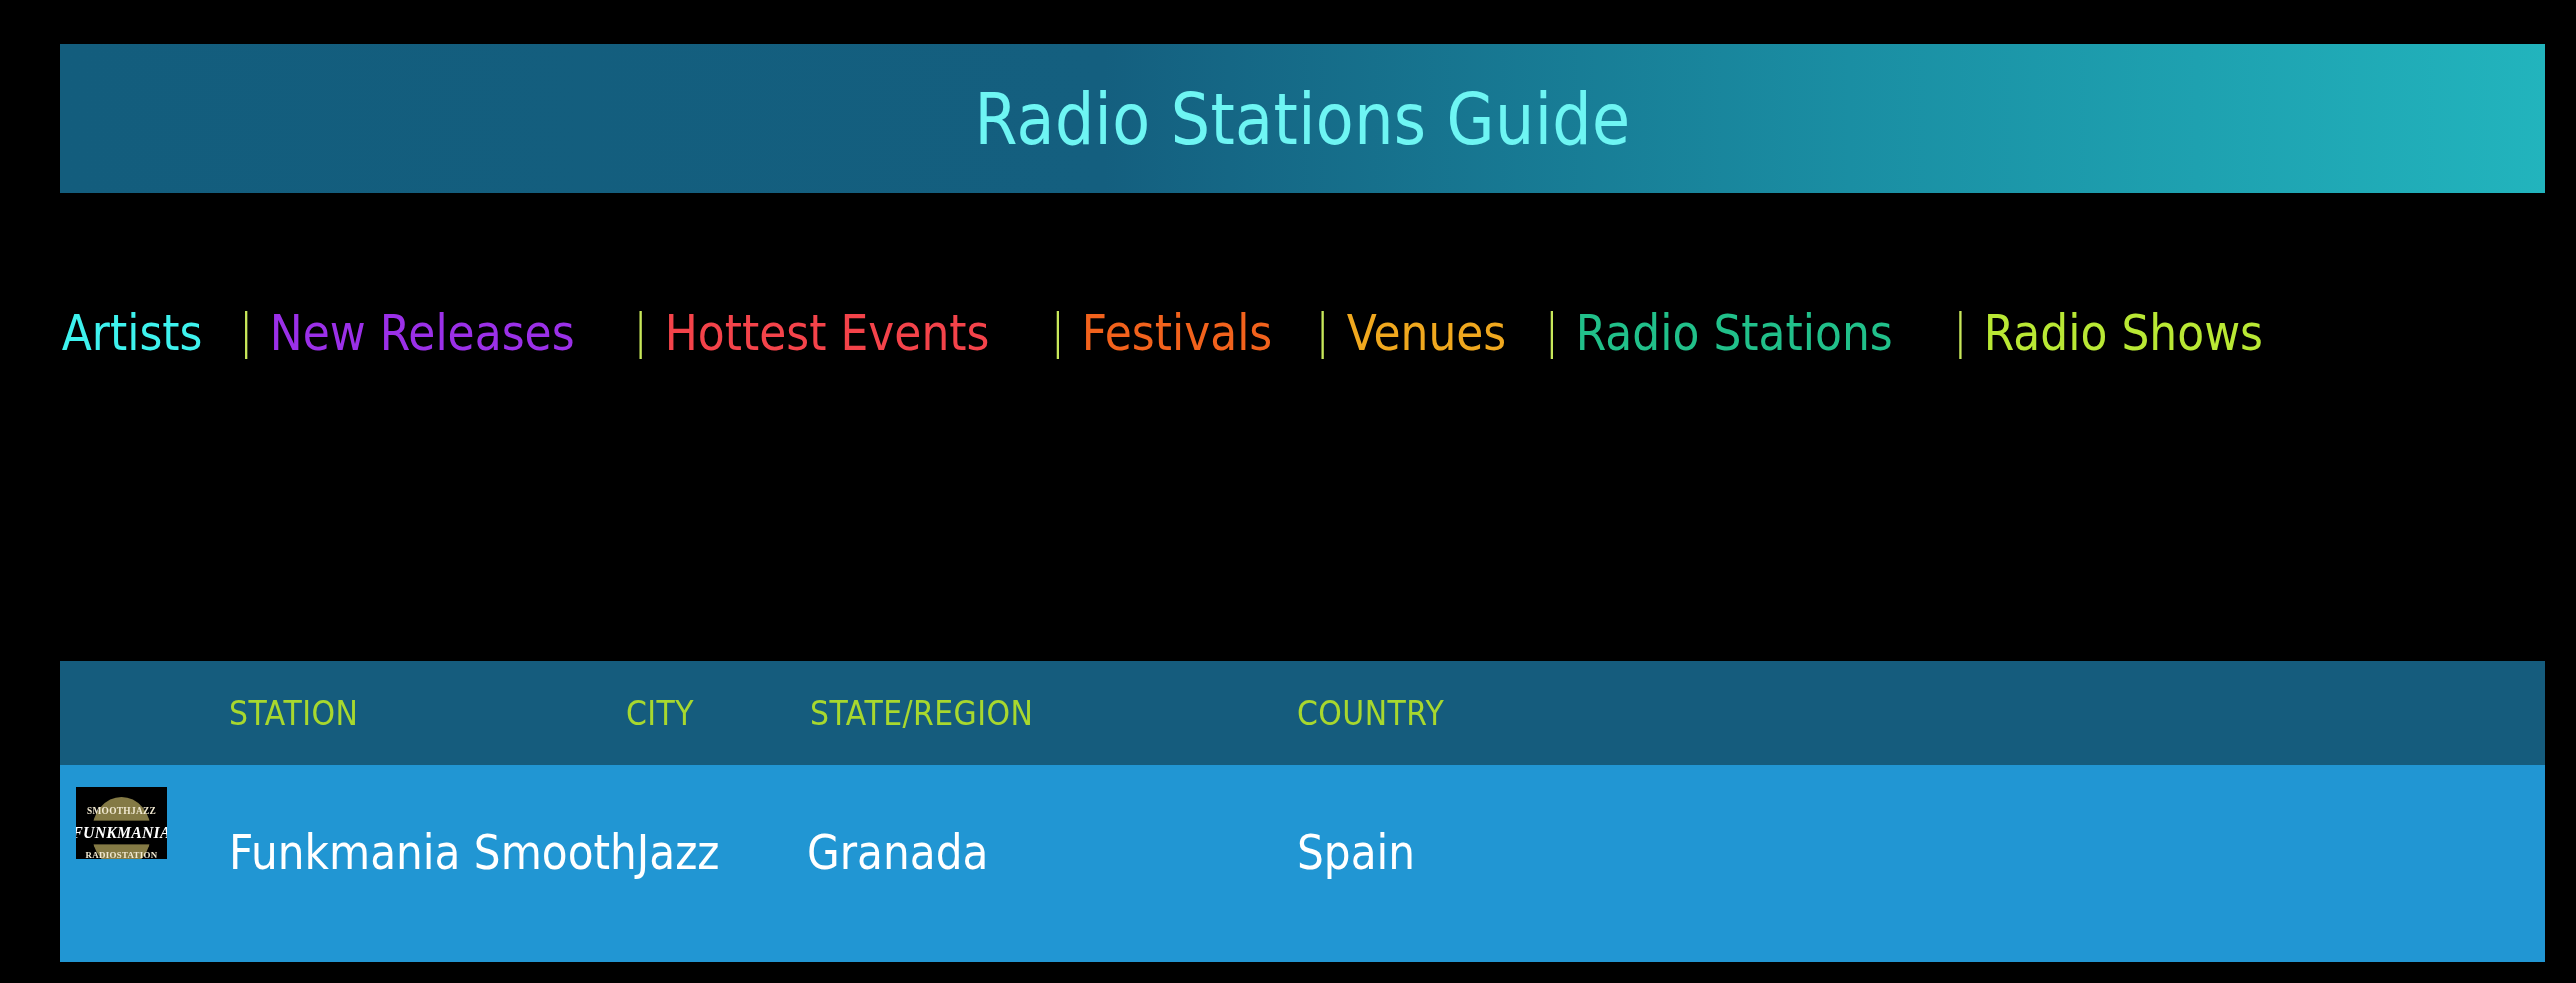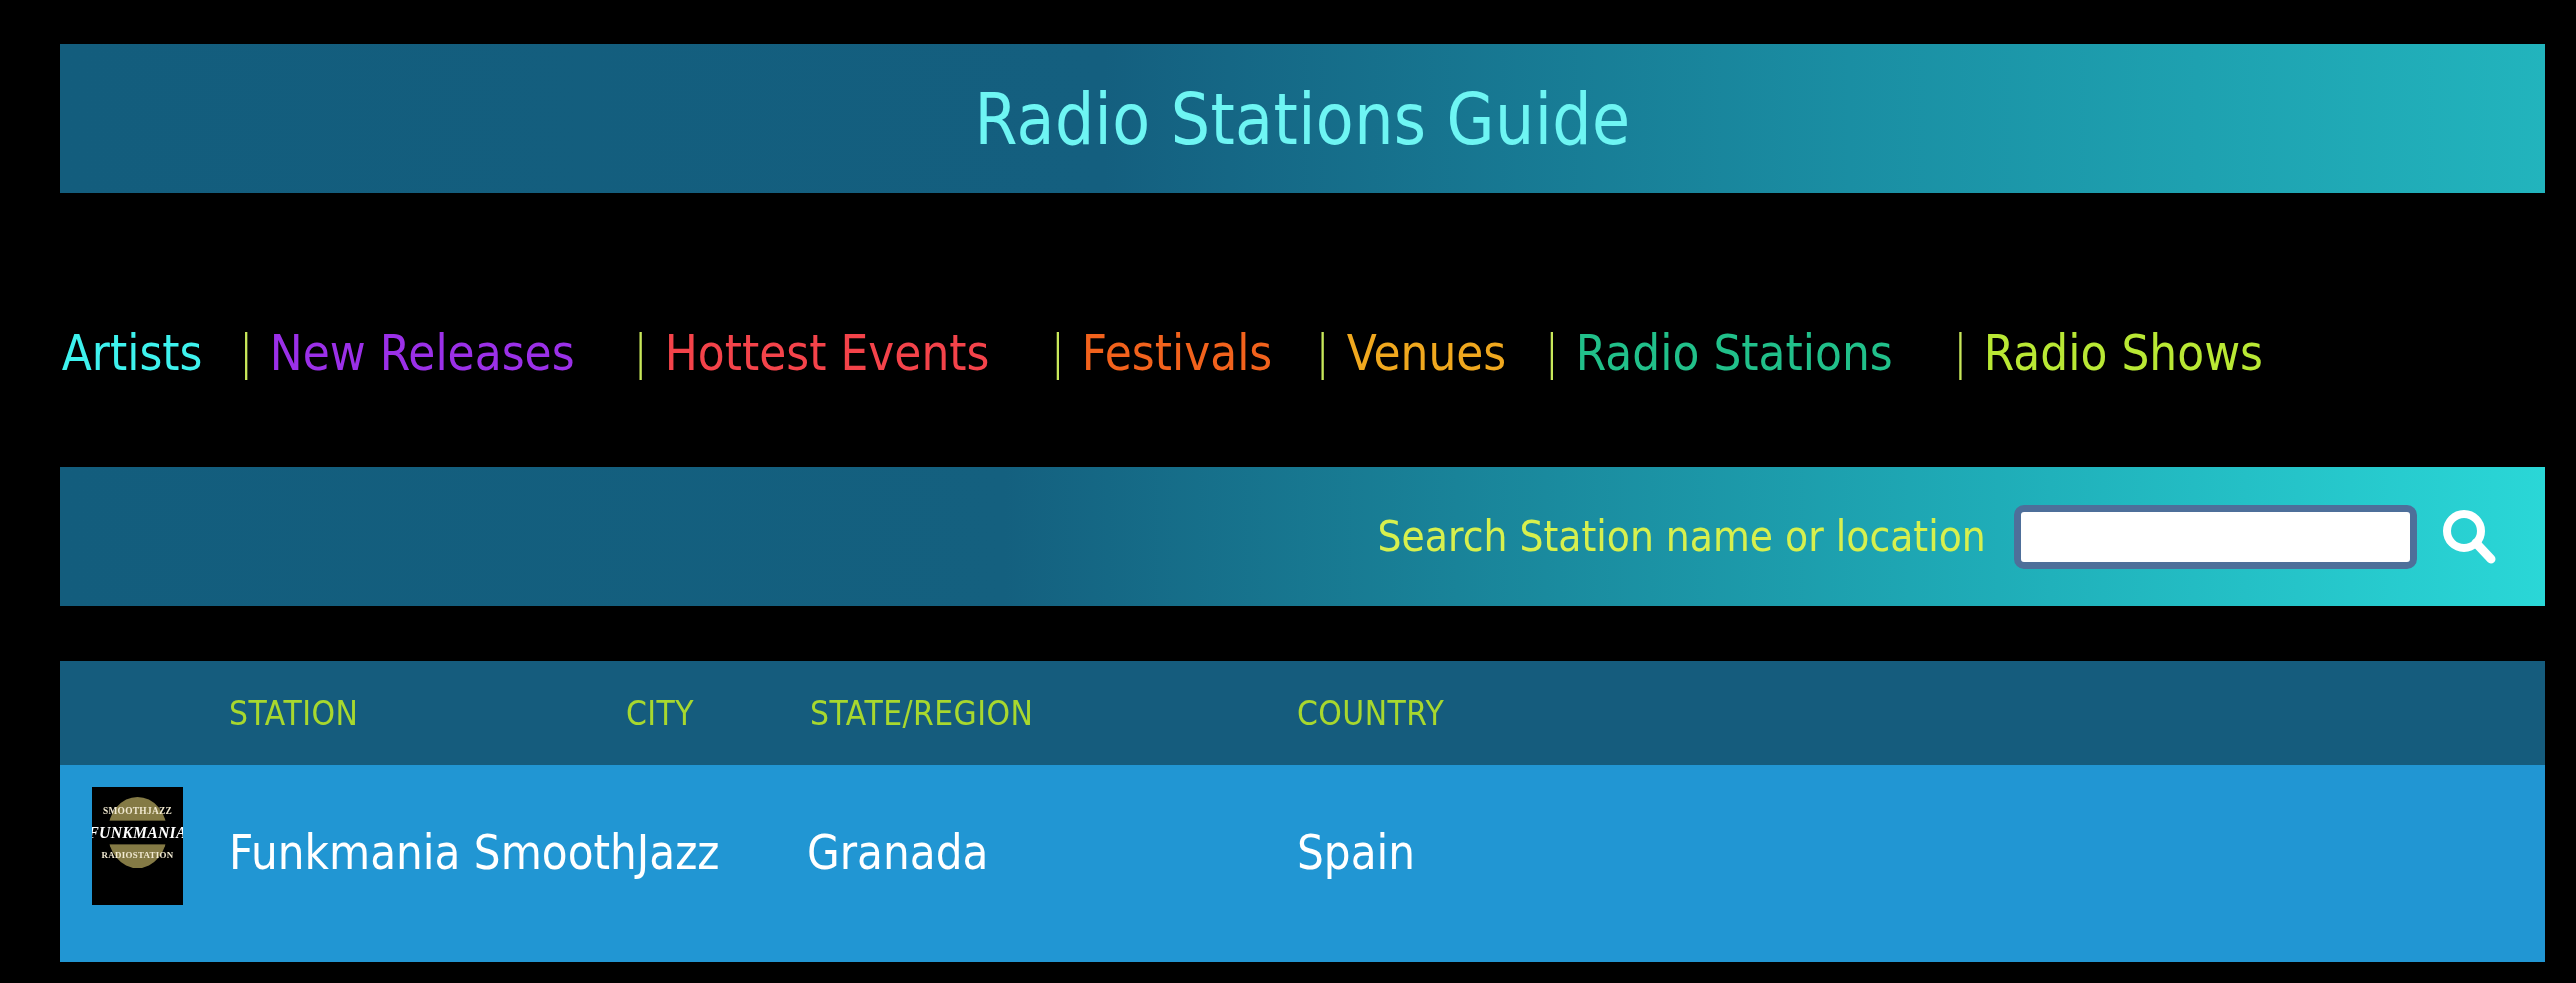--- a/index.html
+++ b/index.html
@@ -49,21 +49,20 @@
   }
 
   
   .nav {
     position: absolute;
     left: 60px;
     top: 308px;
     width: 2485px;
     height: 89px;
     display: flex;
-    align-items: center;
     white-space: nowrap;
   }
   .nav-item {
     font-size: 50px;
     font-weight: 400;
     line-height: 1;
     font-family: "DejaVu Sans", sans-serif;
     transform: scaleX(0.88);
     transform-origin: left center;
     padding: 0 2px;
@@ -181,24 +180,23 @@
   .cell-station-text { left: 169px; }
   .cell-state-text   { left: 747px; }
   .cell-country-text { left: 1237px; }
 
   
   .station-logo {
     position: absolute;
     left: 16px;
     top: 22px;
     width: 91px;
-    height: 118px;
+    height: 72px;
     background: #000000;
     overflow: hidden;
-    margin-left: 16px;
   }
   .logo-svg { display: block; }
 </style>
 </head>
 <body>
 
 <div class="page">
 
   <div class="header-banner">
     <div class="header-title">Radio Stations Guide</div>
@@ -213,30 +211,20 @@
     <span class="nav-sep" style="color: rgb(200, 232, 90);">|</span>
     <a class="nav-item" style="color:#f2621c">Festivals</a>
     <span class="nav-sep" style="color: rgb(200, 232, 90);">|</span>
     <a class="nav-item" style="color:#f0a81e">Venues</a>
     <span class="nav-sep" style="color: rgb(200, 232, 90);">|</span>
     <a class="nav-item" style="color:#21c08a">Radio Stations</a>
     <span class="nav-sep" style="color: rgb(200, 232, 90);">|</span>
     <a class="nav-item" style="color:#b9e834">Radio Shows</a>
   </nav>
 
-  <div class="search-band">
-    <div class="search-label">Search Station name or location</div>
-    <input class="search-input" type="text" value="" placeholder="" style="">
-    <button class="search-icon-btn">
-      <svg width="62" height="62" viewBox="0 0 62 62">
-        <circle cx="25" cy="25" r="17" fill="none" stroke="#ffffff" stroke-width="8"></circle>
-        <line x1="37" y1="37" x2="52" y2="53" stroke="#ffffff" stroke-width="9" stroke-linecap="round"></line>
-      </svg>
-    </button>
-  </div>
 
   <div class="table">
 
     <div class="table-head">
       <div class="th col-station">STATION</div>
       <div class="th col-city">CITY</div>
       <div class="th col-state">STATE/REGION</div>
       <div class="th col-country">COUNTRY</div>
     </div>
 

